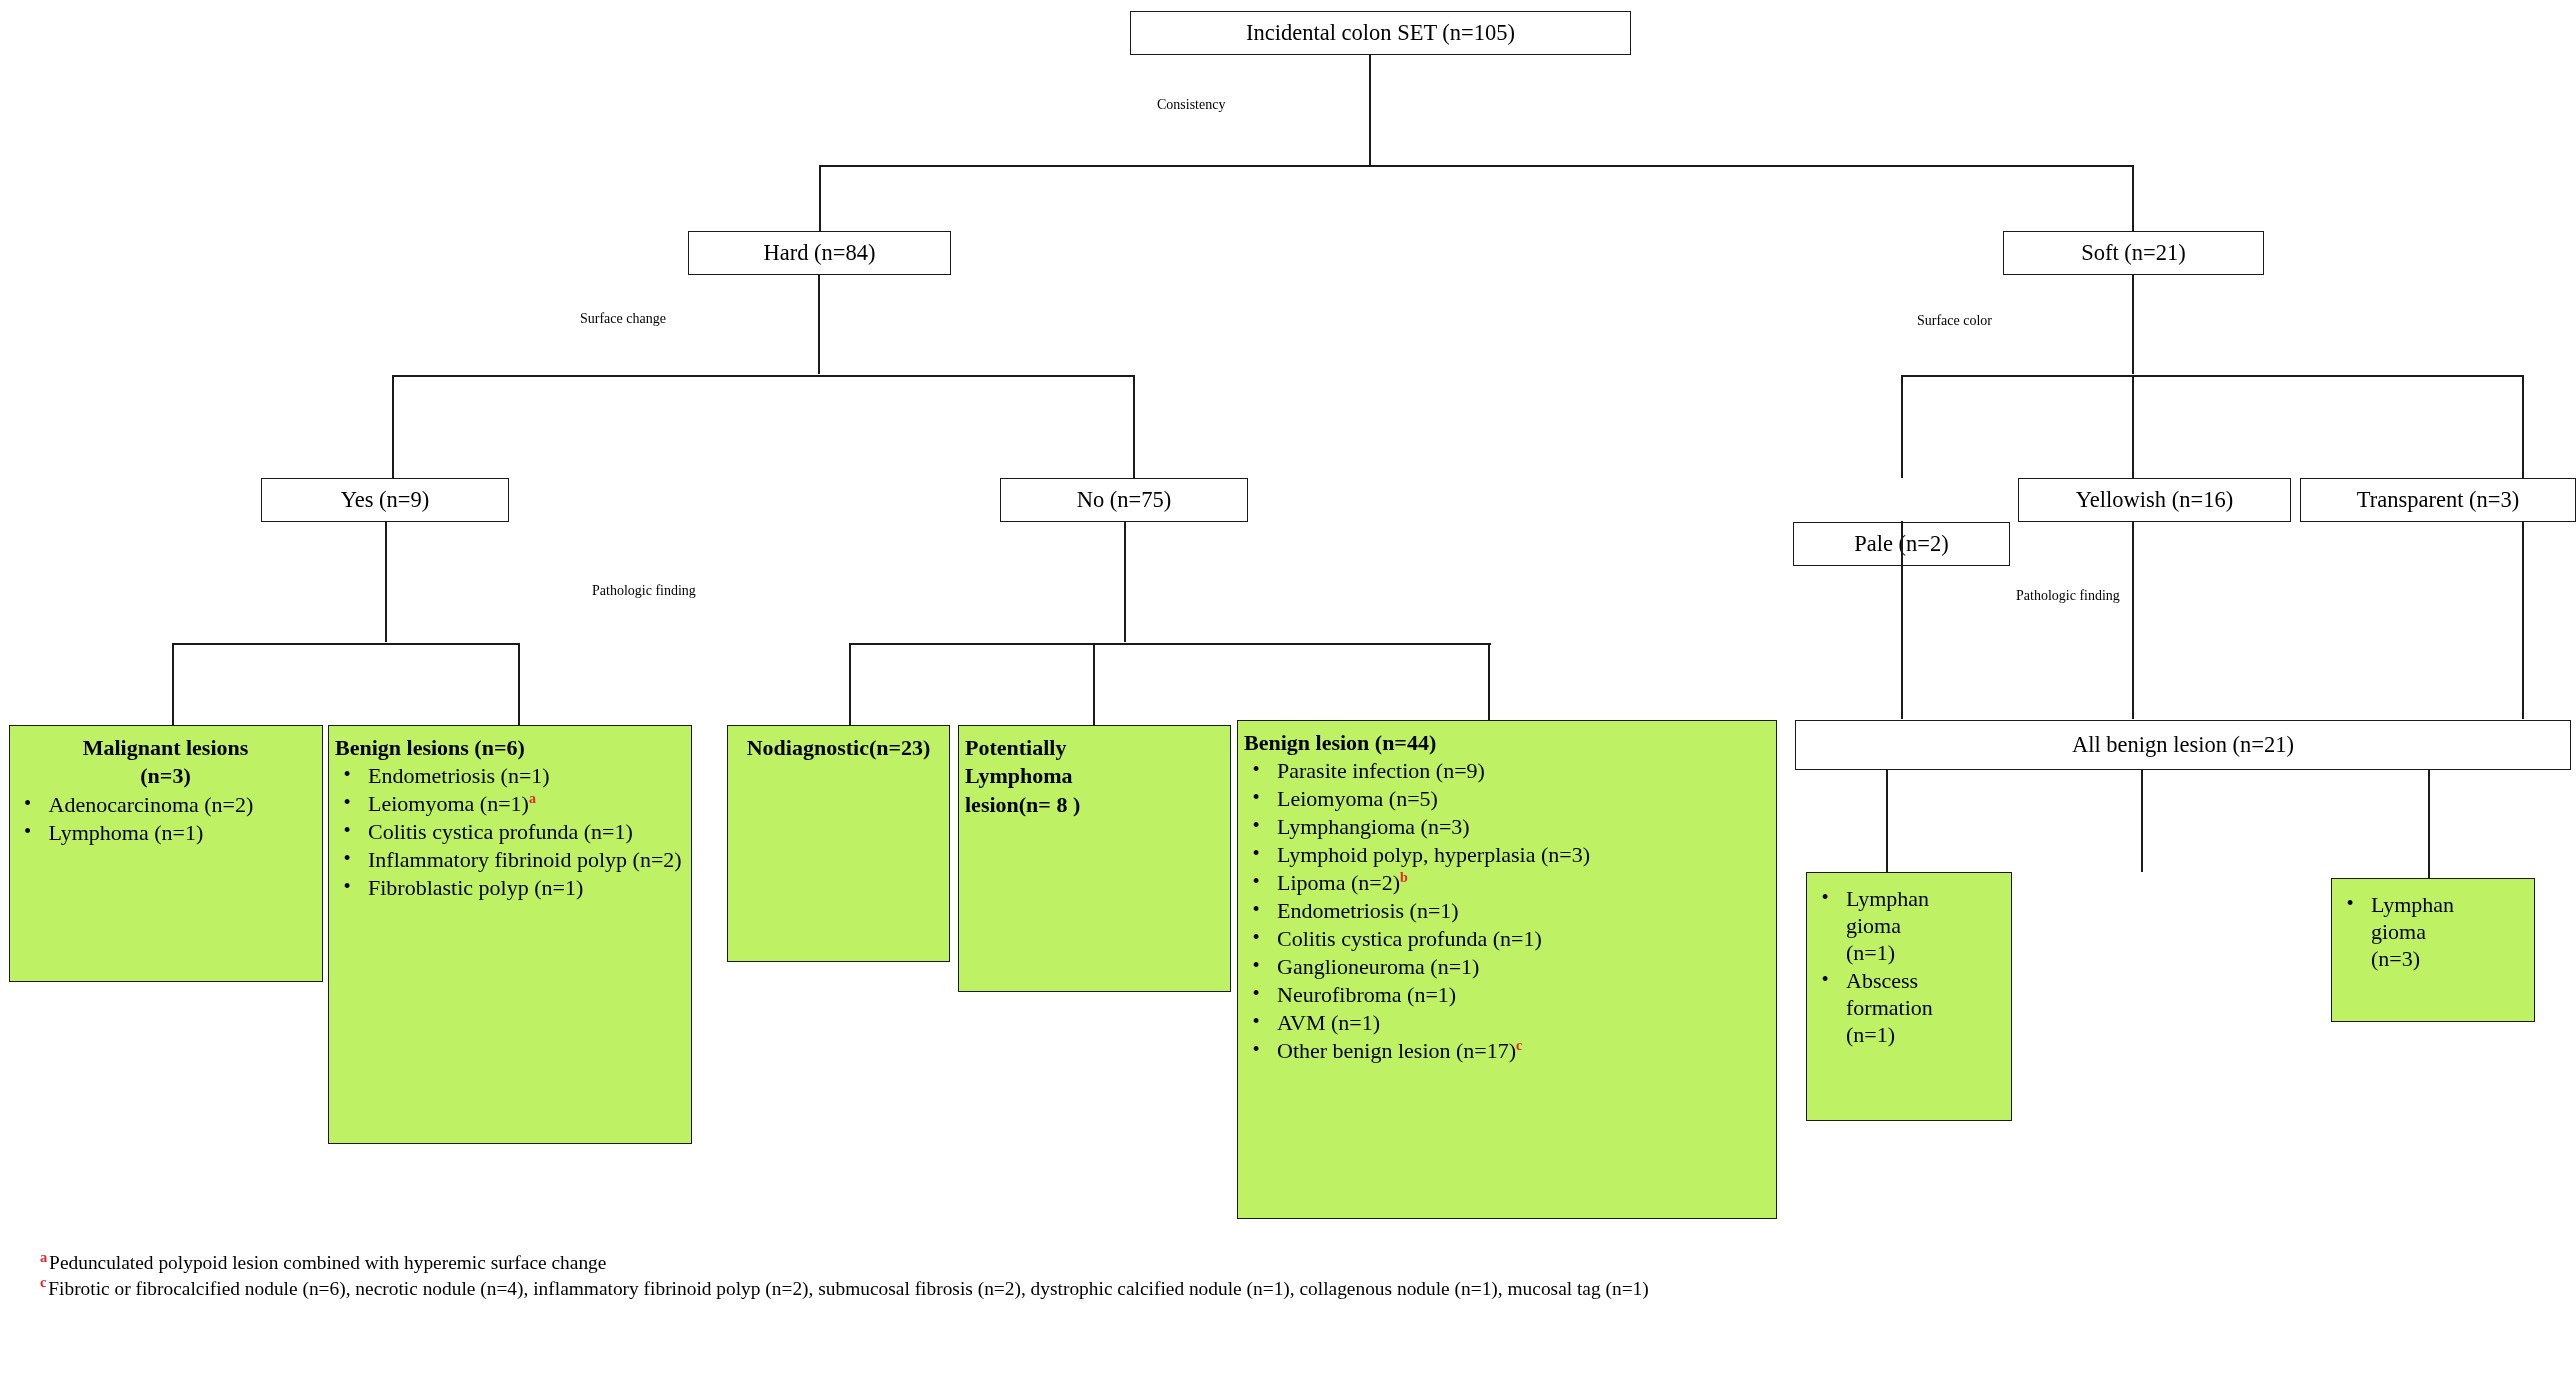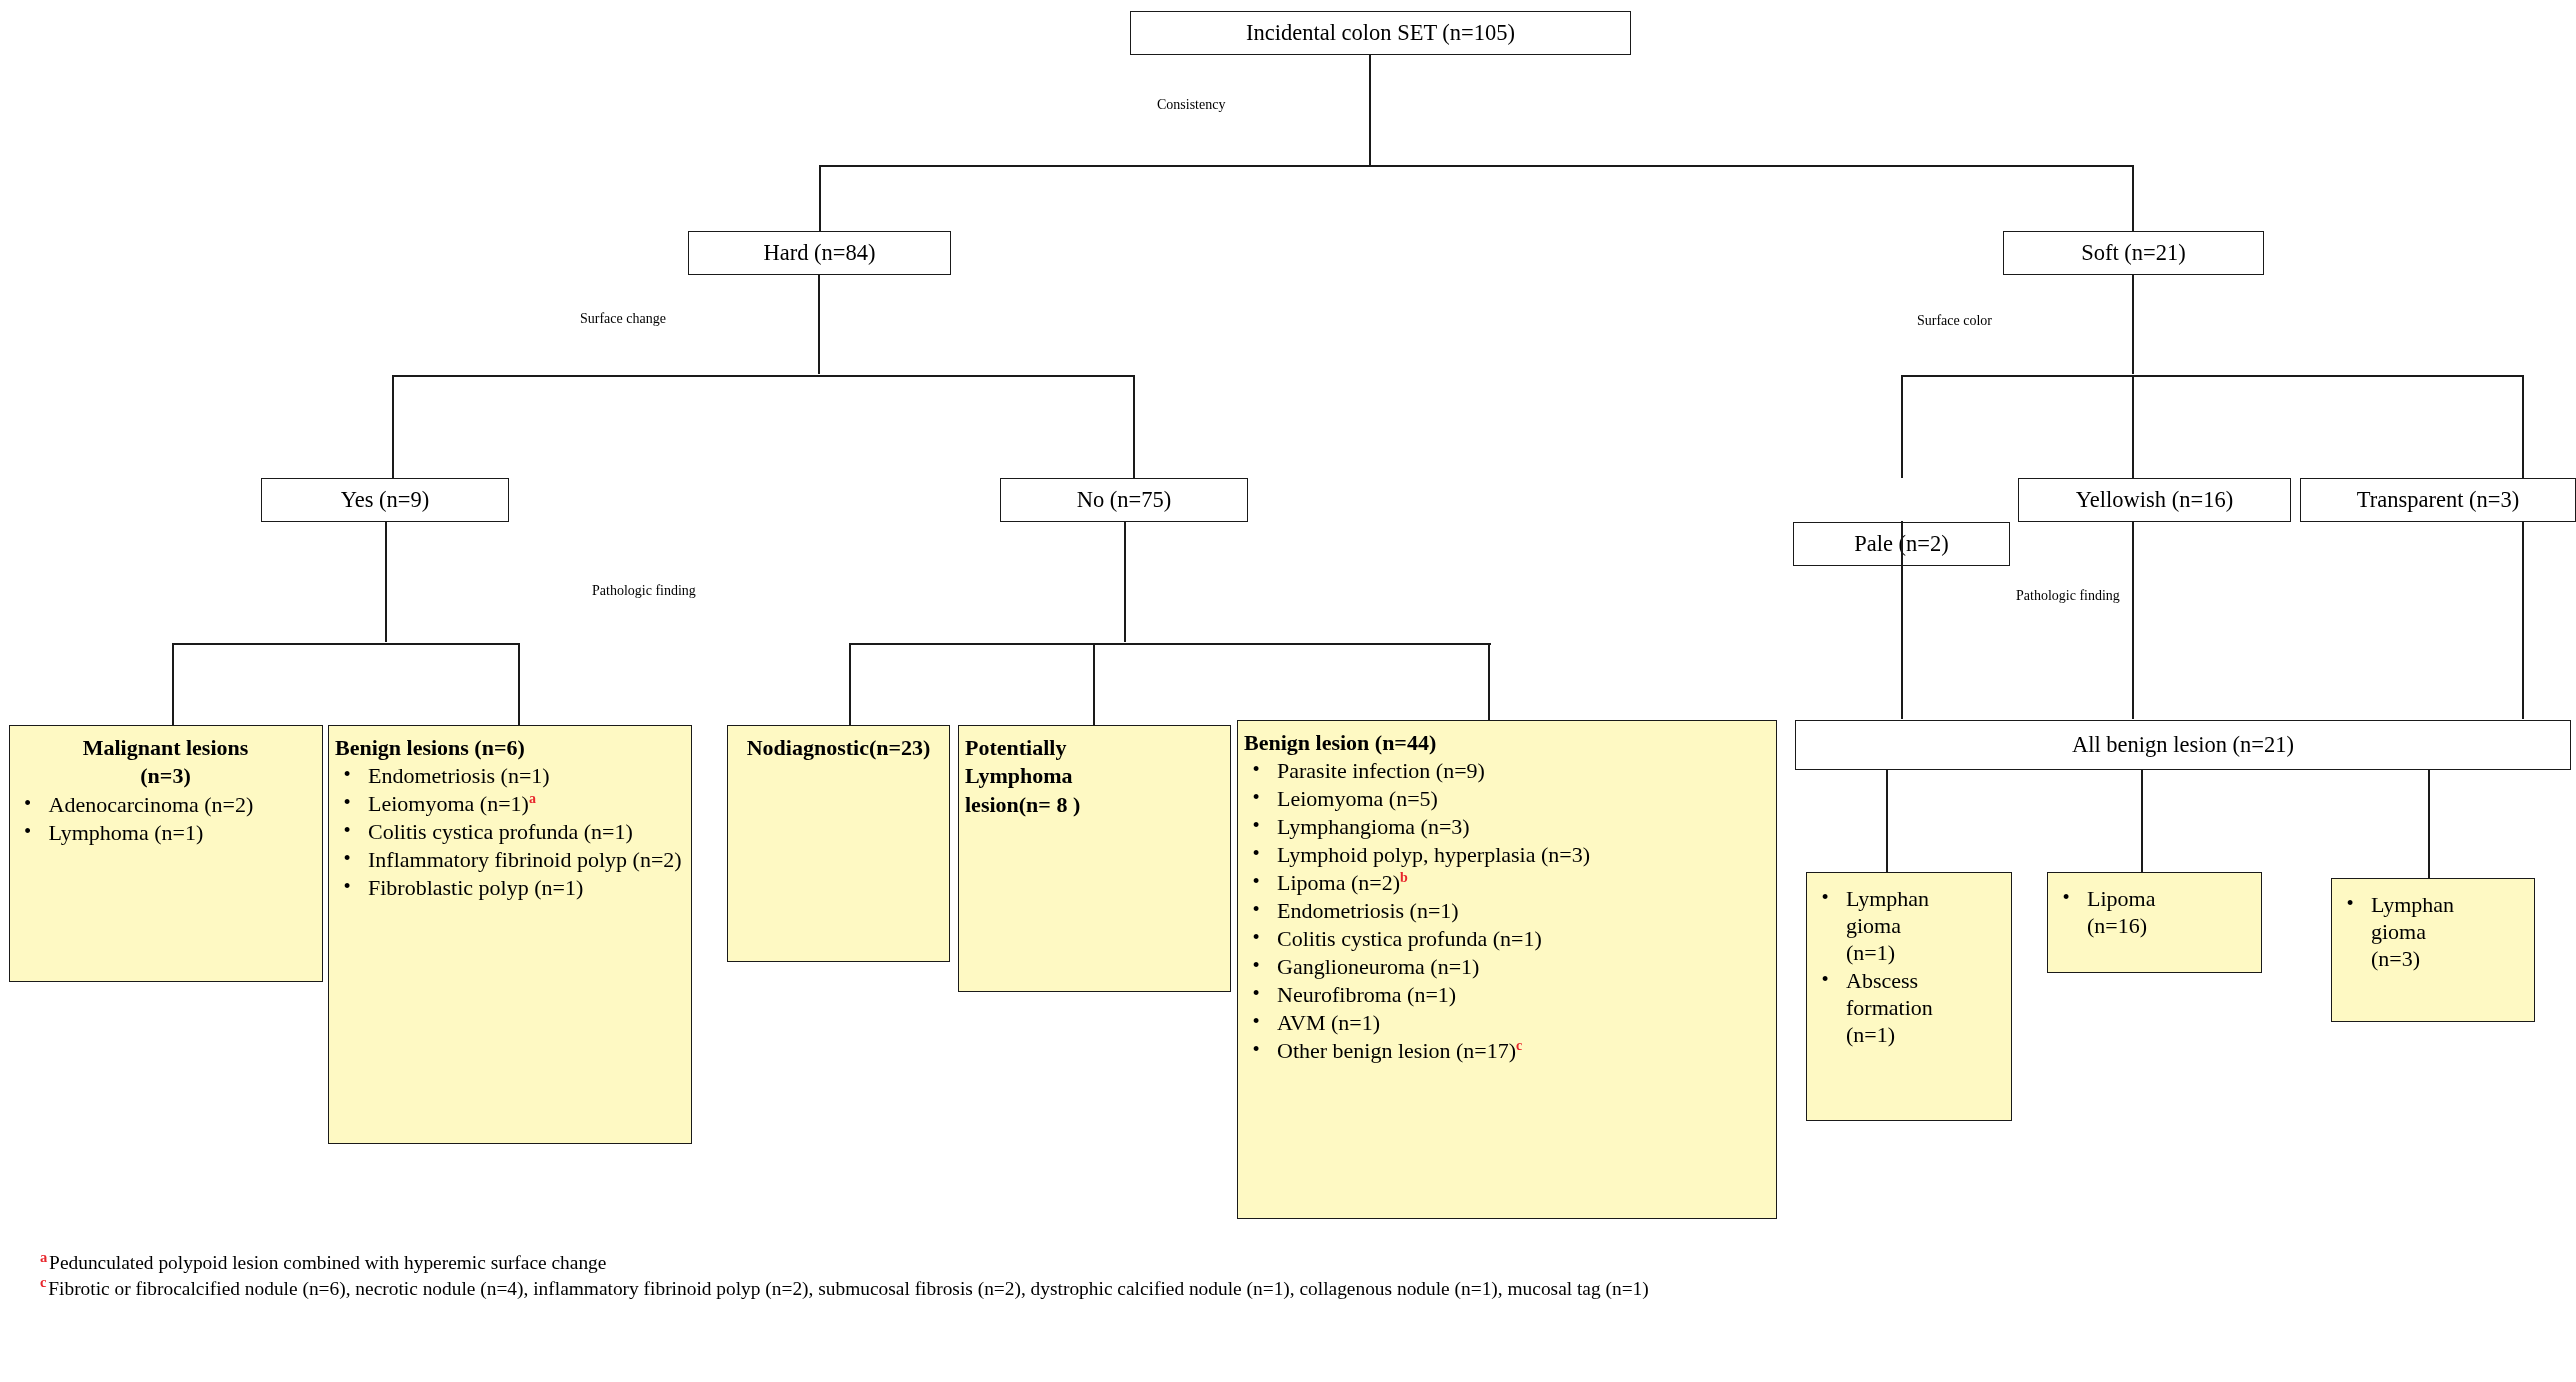--- a/index.html
+++ b/index.html
@@ -38,21 +38,21 @@
     position:absolute;
     font-size:14px;
     font-weight:normal;
     white-space:nowrap;
   }
   
   .detail{
     position:absolute;
     box-sizing:border-box;
     border:1.8px solid #1a1a1a;
-    background:#fef9c3;
+    background:#bef264;
     padding:8.5px 6px 6px 6px;
   }
   .detail-title{
     font-size:22px;
     font-weight:bold;
     line-height:1.2;
     margin-bottom:2.4px;
   }
   .detail-title.ctr{text-align:center;}
   ul.bul{
@@ -243,28 +243,20 @@
         <span>(n=1)</span>
       </li>
       <li>
         <span>Abscess</span><br>
         <span>formation</span><br>
         <span>(n=1)</span>
       </li>
     </ul>
   </div>
 
-  <div class="detail" style="left:2047px;top:872px;width:215px;height:101px;padding-top:13.4px;">
-    <ul class="bul">
-      <li>
-        <span>Lipoma</span><br>
-        <span>(n=16)</span>
-      </li>
-    </ul>
-  </div>
 
   <div class="detail" style="left:2331px;top:878px;width:204px;height:144px;padding-top:13.4px;">
     <ul class="bul">
       <li>
         <span>Lymphan</span><br>
         <span>gioma</span><br>
         <span>(n=3)</span>
       </li>
     </ul>
   </div>

